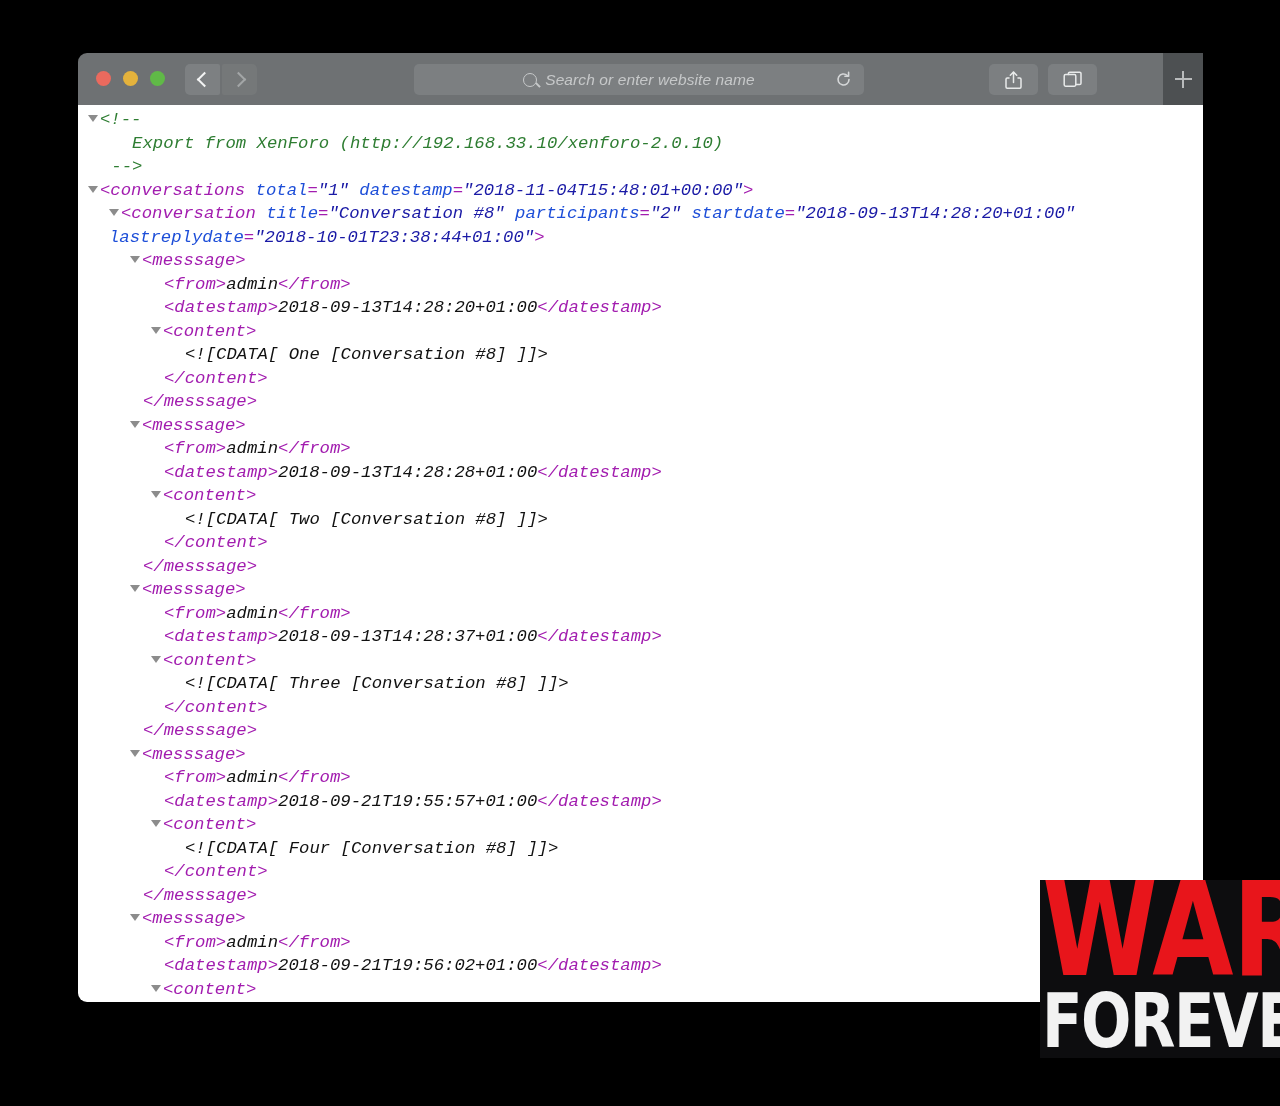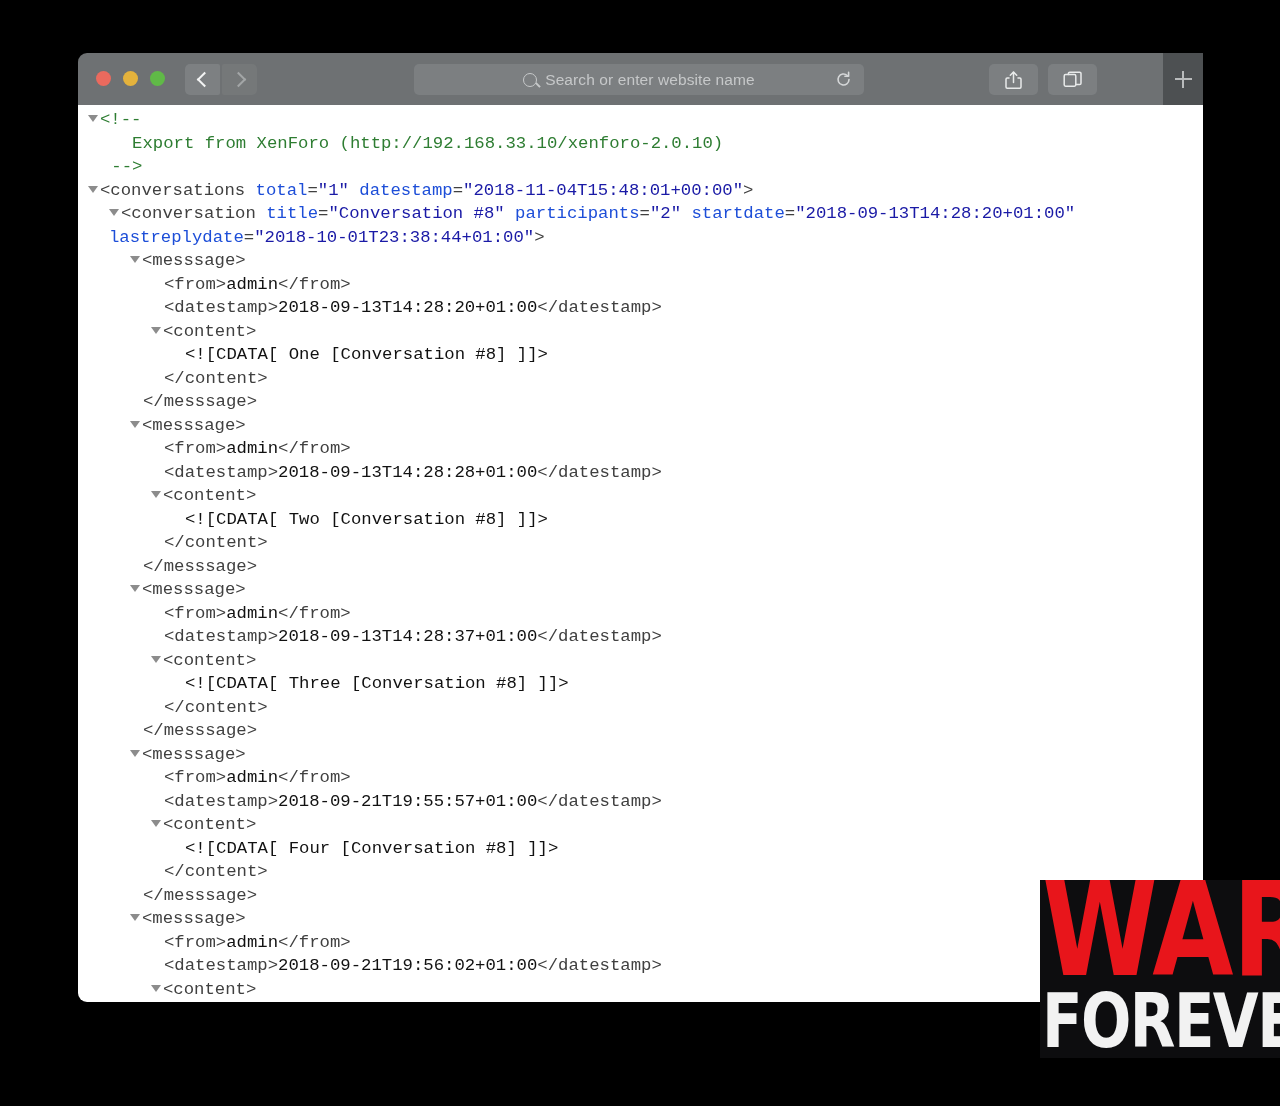--- a/index.html
+++ b/index.html
@@ -18,20 +18,21 @@
   
   #browser-window {
     position: absolute;
     left: 78px;
     top: 53px;
     width: 1125px;
     height: 746px;
     border-radius: 9px 9px 9px 9px;
     overflow: visible;
     box-shadow: 0 0 0 0 rgba(0,0,0,0);
+    font-style: italic;
   }
 
   
   #toolbar {
     position: absolute;
     left: 0;
     top: 0;
     width: 1125px;
     height: 52px;
     background: #6e7173;
@@ -201,21 +202,21 @@
     color: #000000;
     padding: 3px 0 0 0;
     white-space: pre;
     letter-spacing: 0px;
   }
   .xline { display: block; height: 23.5px; white-space: pre; }
   .xline.wrap2 { height: 47px; white-space: pre-wrap; }
 
   
   .tok-comment { color: #2e7d32; }
-  .tok-tag     { color: #404040; }
+  .tok-tag     { color: #a21caf; }
   .tok-attr    { color: #1d4ed8; }
   .tok-val     { color: #1a1aa6; }
   .tok-text    { color: #111111; }
   .tok-cdata   { color: #111111; }
 
   
   .tri {
     display: inline-block;
     width: 0; height: 0;
     border-left: 5.5px solid transparent;

